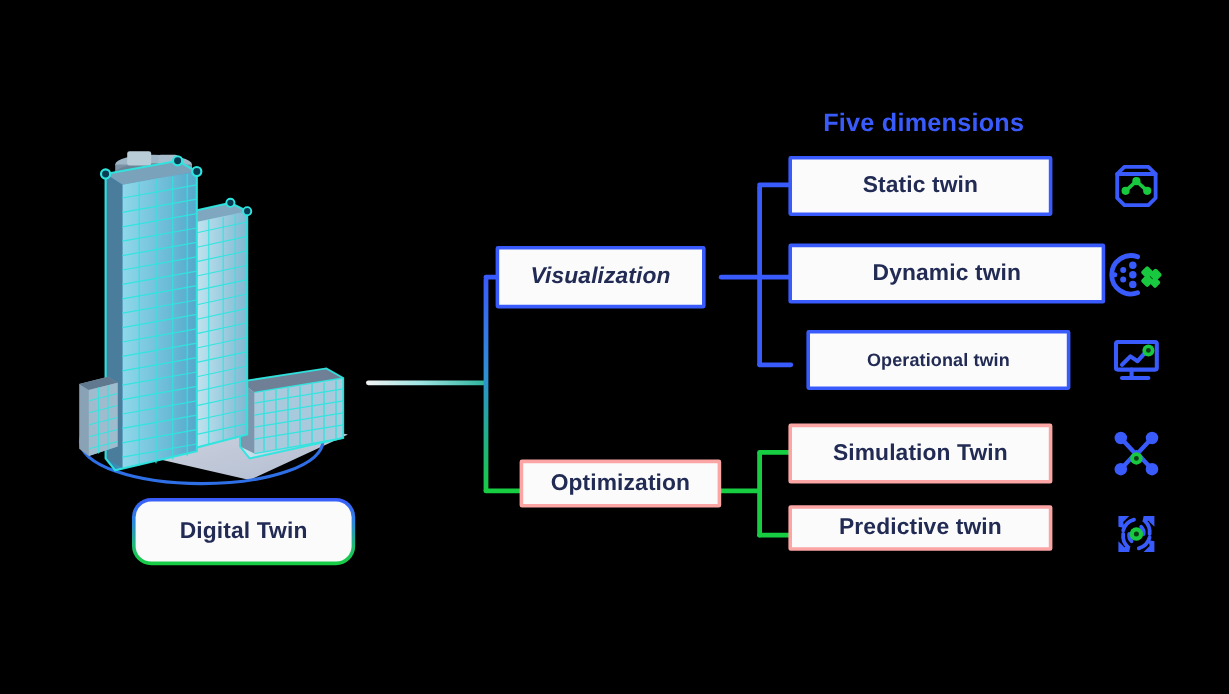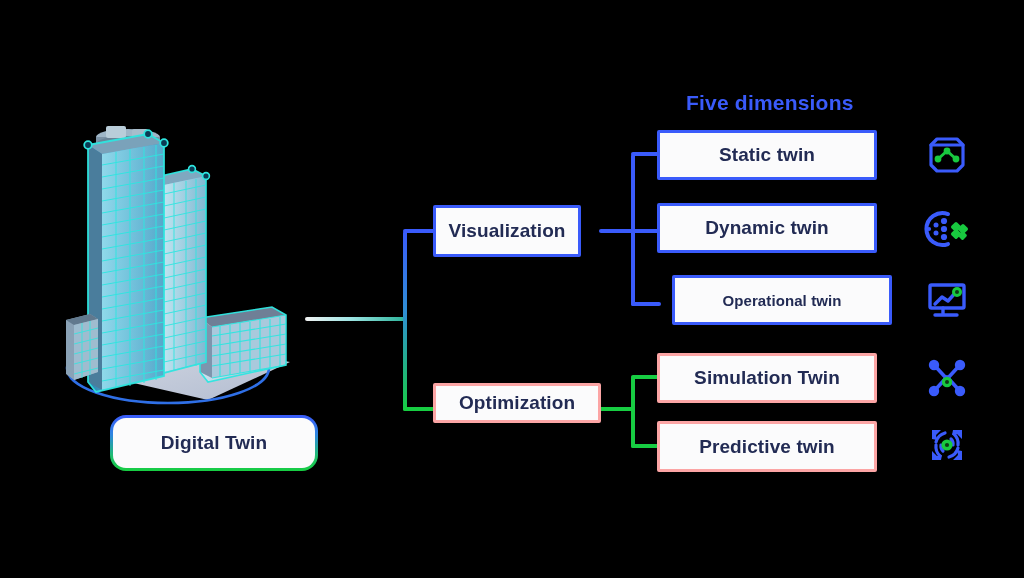--- a/index.html
+++ b/index.html
@@ -134,35 +134,35 @@
         <polygon points="26,210 50,204 58,209 34,215" fill="#61798e"></polygon>
         <polygon points="34,215 58,209 58,262 34,270" fill="#9fbccf"></polygon>
         <g stroke="#2ee6e0" stroke-width="0.9" fill="none" opacity="0.9">
           <path d="M34,224 L58,218 M34,234 L58,228 M34,244 L58,238 M34,254 L58,248 M34,264 L58,258"></path>
           <path d="M42,213 L42,268 M50,211 L50,265"></path>
         </g>
       </g>
     </svg>
   </div>
 
-  <div class="node grad" style="left:110px;top:415px;width:208px;height:56px;">
+  <div class="node grad" style="left:110px;top:415px;width:186px;height:56px;">
     <div class="inner" style="font-size:19px;">Digital Twin</div>
   </div>
 
   <div class="h-line" style="left:305px;top:317px;width:100px;
        background:linear-gradient(90deg,rgba(255,255,255,0.95) 0%,#9fe5e4 45%,#2bb39a 100%);"></div>
 
   <div class="v-line" style="left:403px;top:231px;height:180px;
        background:linear-gradient(180deg,#3a5bfb 0%,#2f8fd4 45%,#17cd42 100%);"></div>
 
   <div class="h-line blue-ln" style="left:403px;top:229px;width:32px;"></div>
 
   <div class="h-line green-ln" style="left:403px;top:407px;width:32px;"></div>
 
-  <div class="node blue" style="left:433px;top:205px;width:148px;height:52px;font-size:19px;">
+  <div class="node blue" style="left:413px;top:205px;width:175px;height:52px;font-size:19px;font-style:italic;">
     <span>Visualization</span>
   </div>
 
   <div class="node green" style="left:433px;top:383px;width:168px;height:40px;font-size:19px;">
     <span>Optimization</span>
   </div>
 
   <div class="h-line blue-ln" style="left:599px;top:229px;width:34px;"></div>
   <div class="v-line blue-ln" style="left:631px;top:154px;height:152px;"></div>
   <div class="h-line blue-ln" style="left:631px;top:152px;width:30px;"></div>
@@ -173,33 +173,33 @@
   <div class="v-line green-ln" style="left:631px;top:376px;height:72px;"></div>
   <div class="h-line green-ln" style="left:631px;top:375px;width:30px;"></div>
   <div class="h-line green-ln" style="left:631px;top:444px;width:30px;"></div>
 
   <div class="heading" style="left:686px;top:91px;text-align:center;">Five dimensions</div>
 
   <div class="node blue" style="left:657px;top:130px;width:220px;height:50px;font-size:19px;">
     <span>Static twin</span>
   </div>
 
-  <div class="node blue" style="left:657px;top:203px;width:220px;height:50px;font-size:19px;">
+  <div class="node blue" style="left:657px;top:203px;width:264px;height:50px;font-size:19px;">
     <span>Dynamic twin</span>
   </div>
 
   <div class="node blue" style="left:672px;top:275px;width:220px;height:50px;font-size:15px;">
     <span>Operational twin</span>
   </div>
 
   <div class="node green" style="left:657px;top:353px;width:220px;height:50px;font-size:19px;">
     <span>Simulation Twin</span>
   </div>
 
-  <div class="node green" style="left:657px;top:421px;width:220px;height:51px;font-size:19px;">
+  <div class="node green" style="left:657px;top:421px;width:220px;height:38px;font-size:19px;">
     <span>Predictive twin</span>
   </div>
 
   <div class="icon" style="left:923px;top:131px;">
     <svg viewBox="0 0 48 48" width="48" height="48">
       <g fill="none" stroke="#3a5bfb" stroke-width="3.2" stroke-linejoin="round" stroke-linecap="round">
         <path d="M8,14 L14,8 L34,8 L40,14 L40,34 L34,40 L14,40 L8,34 Z"></path>
         <path d="M8,14 L40,14"></path>
       </g>
       <g stroke="#18c93f" stroke-width="3" fill="none" stroke-linecap="round">

